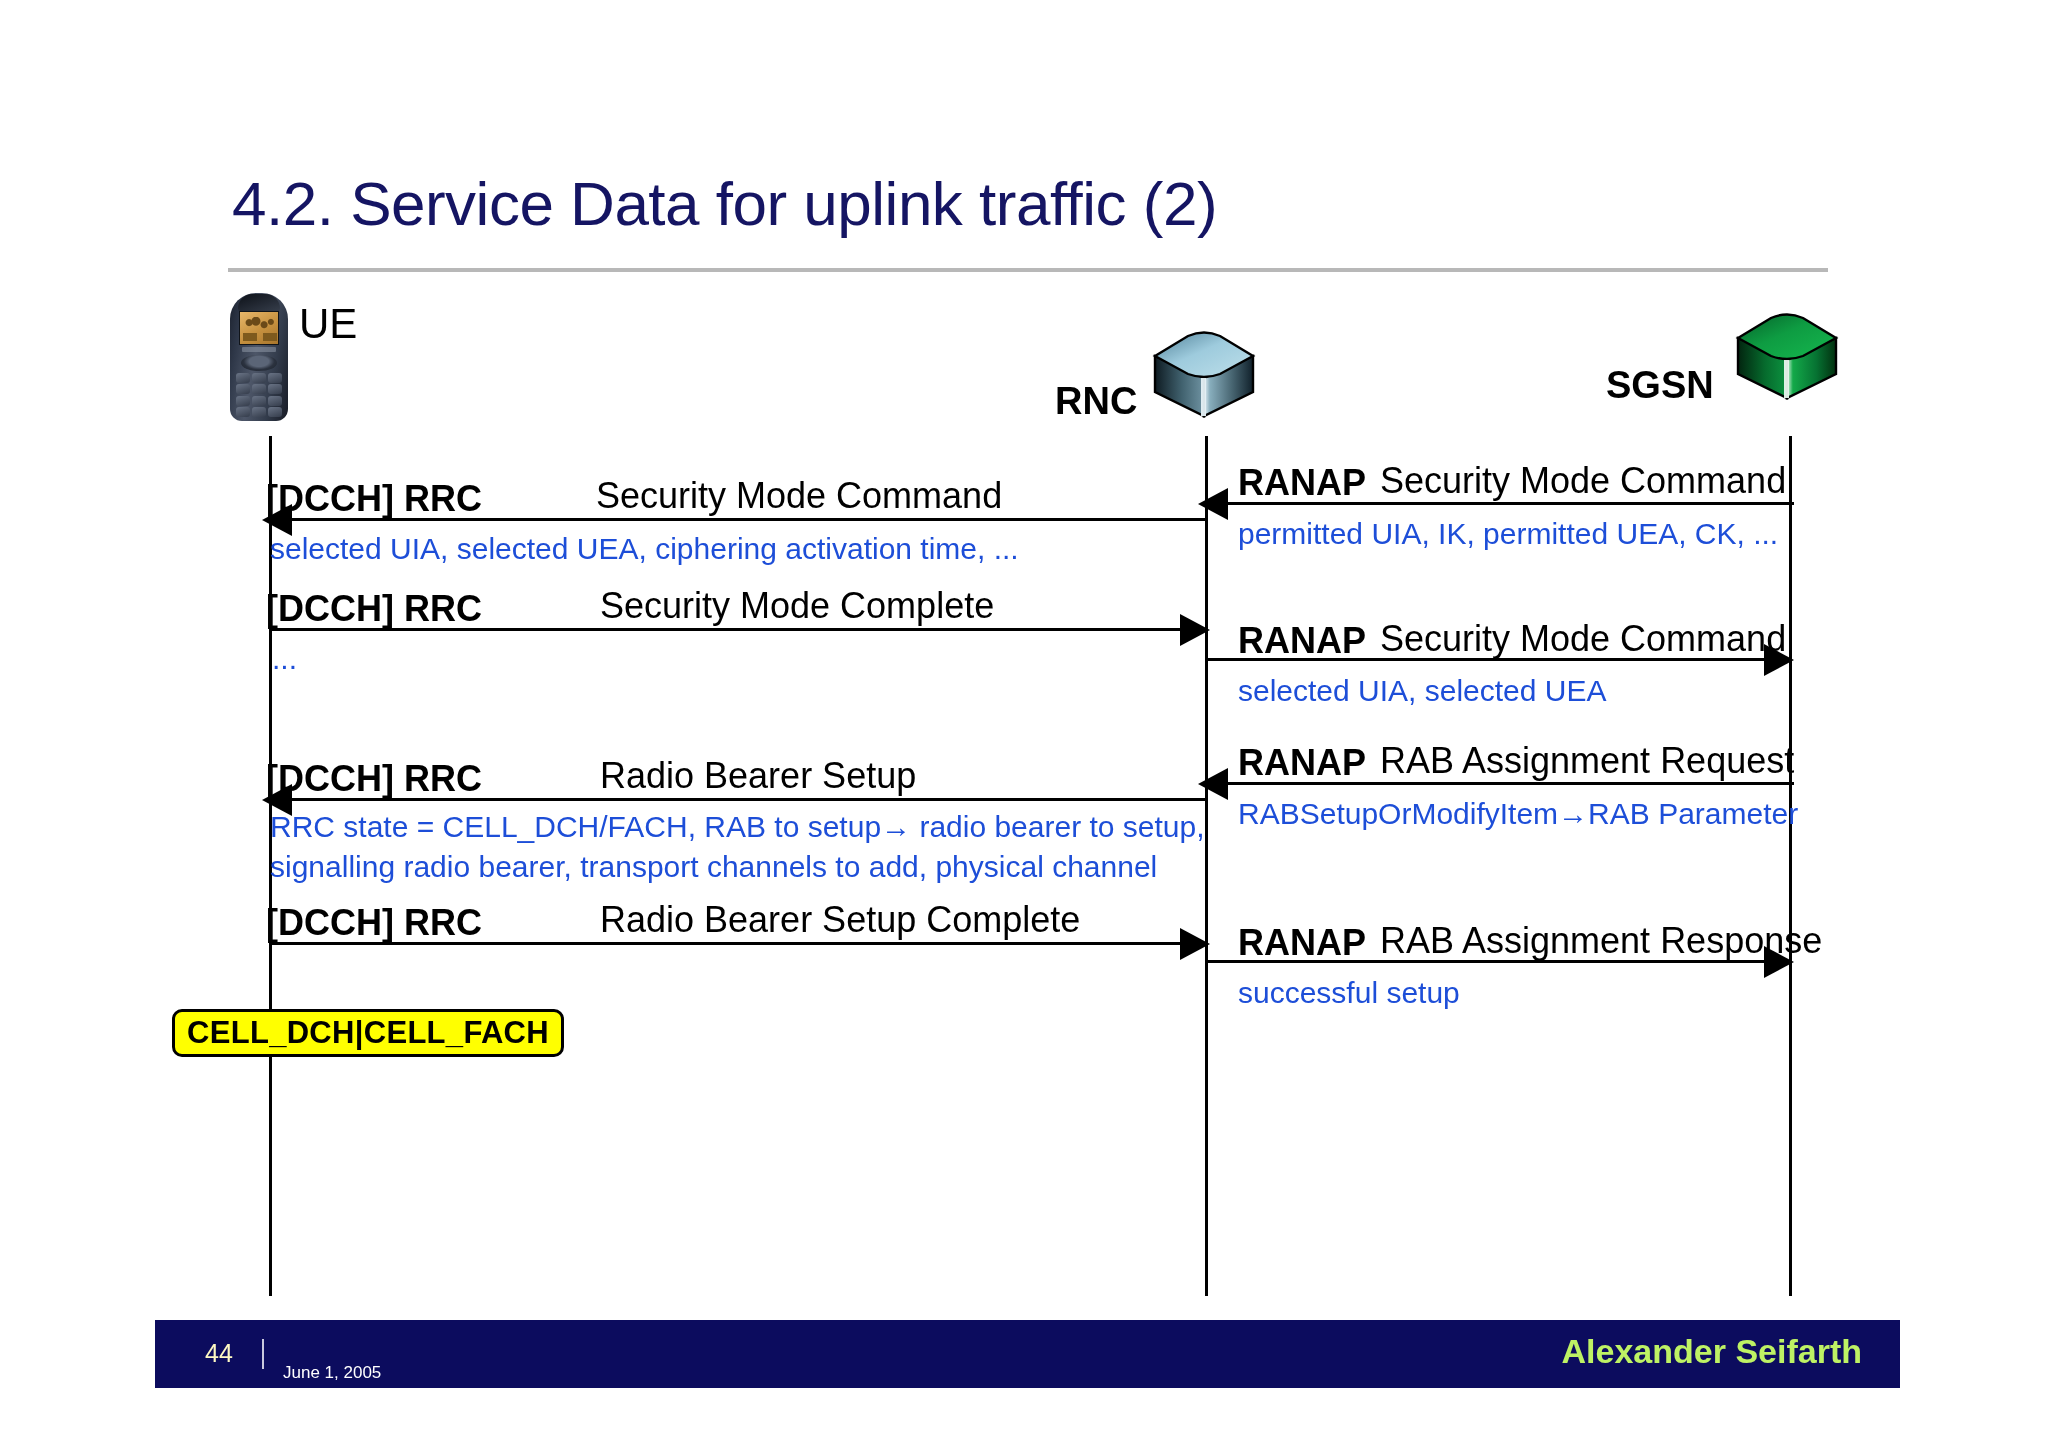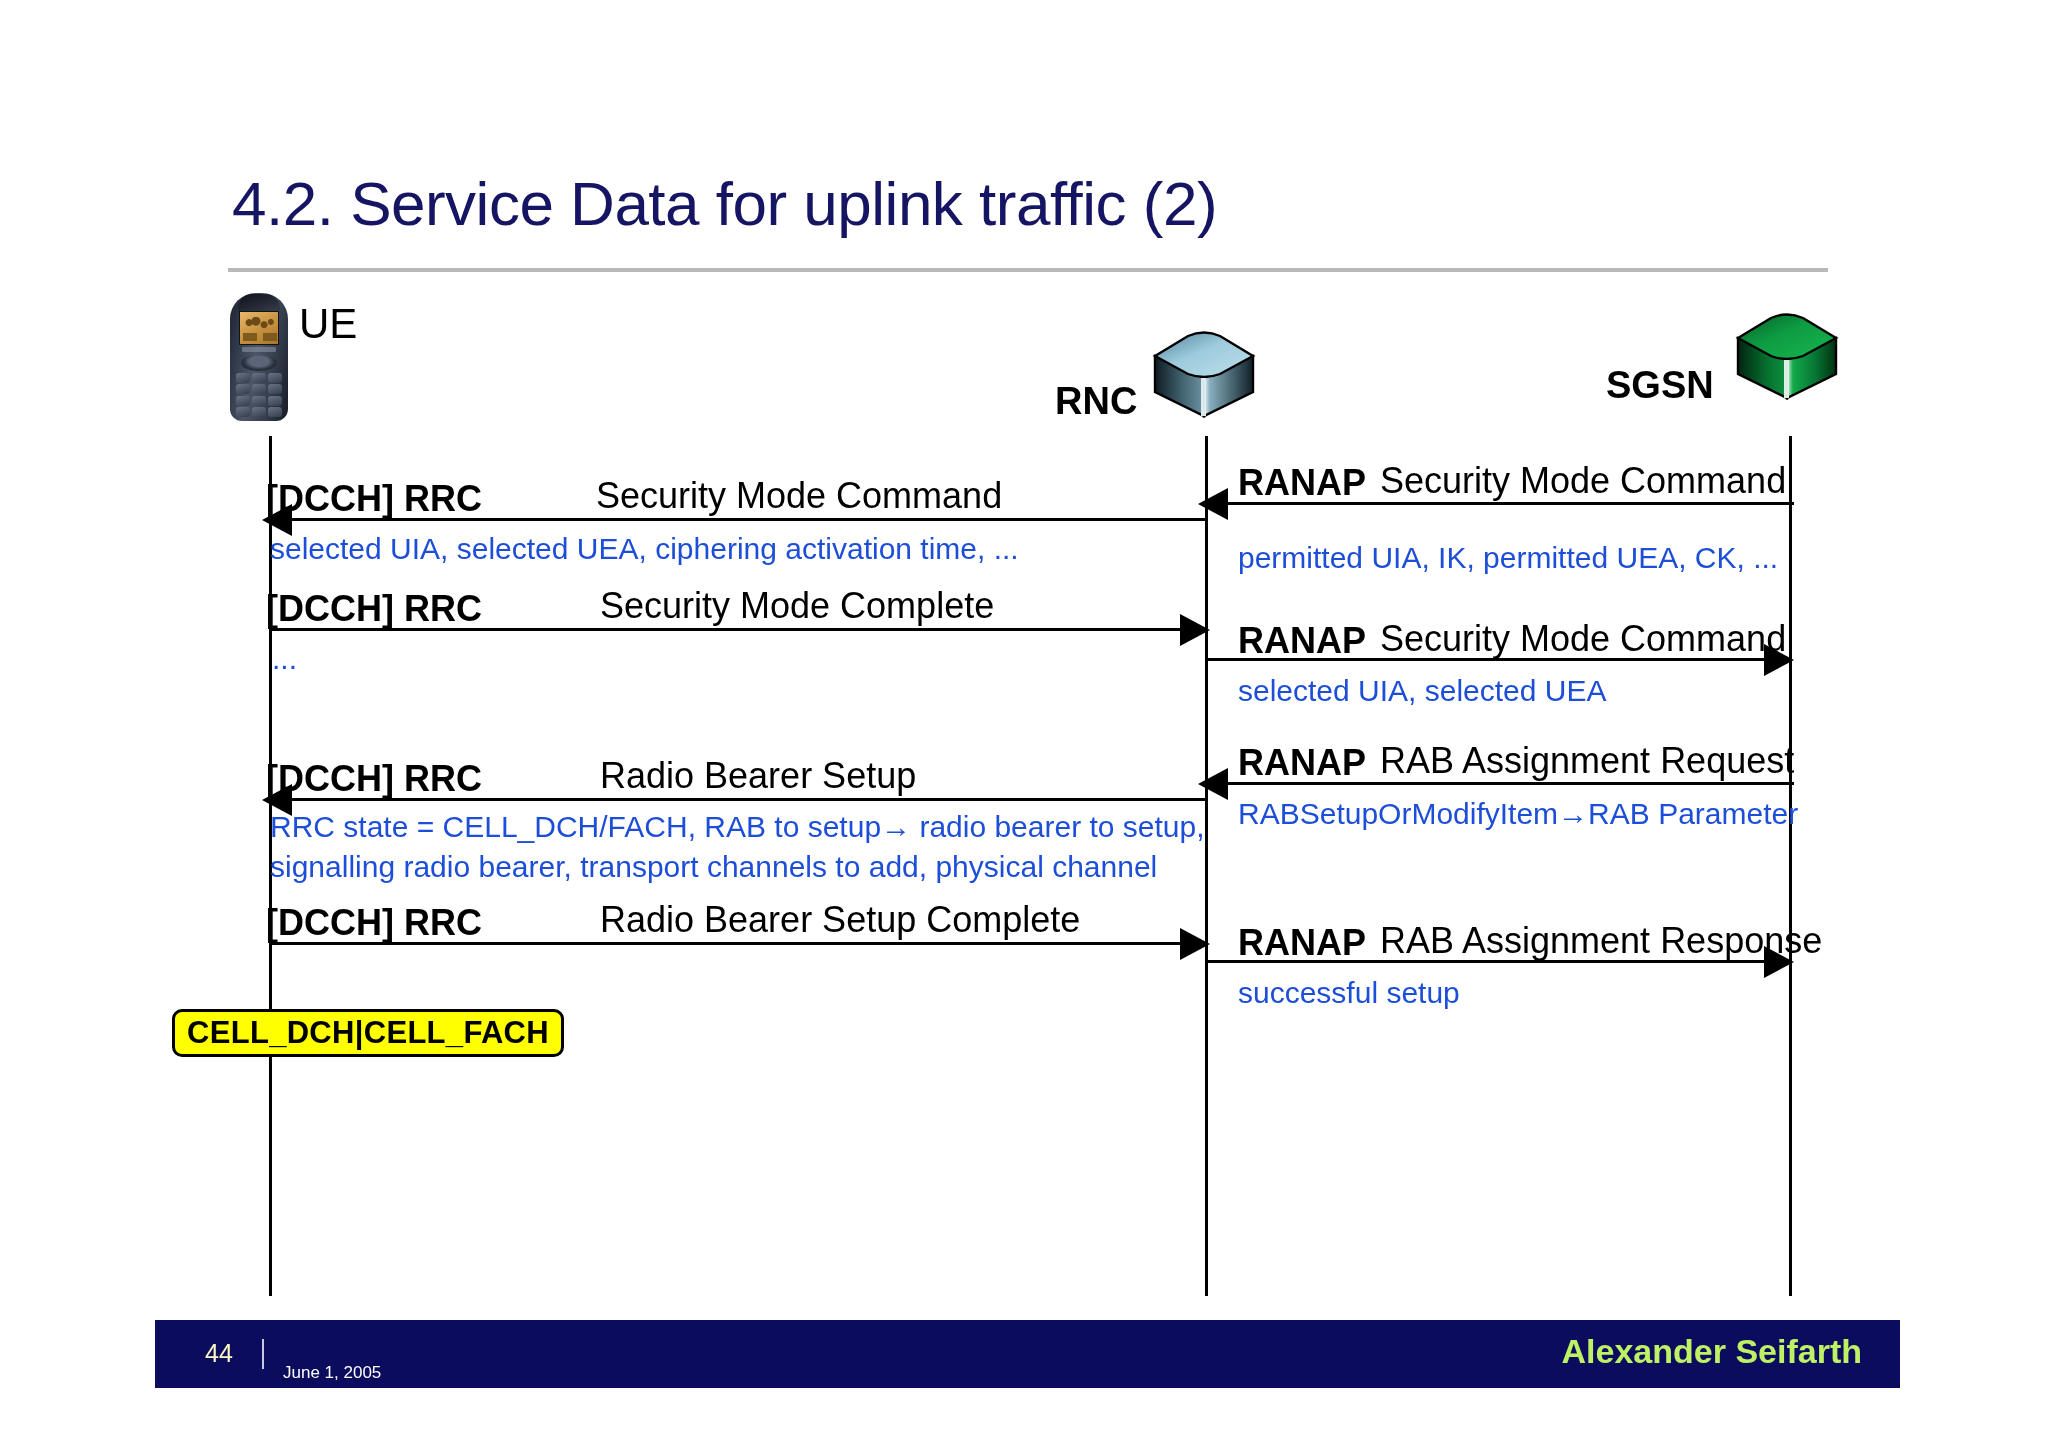--- a/index.html
+++ b/index.html
@@ -297,21 +297,21 @@
     <div class="msg-name" style="left:600px; top:899px;">Radio Bearer Setup Complete</div>
     <div class="msg-line" style="left:272px; top:942px; width:910px;"></div>
     <div class="arrowhead right" style="left:1180px; top:928px;"></div>
   </div>
 
   <div class="msg">
     <div class="msg-proto" style="left:1238px; top:462px;">RANAP</div>
     <div class="msg-name" style="left:1380px; top:460px;">Security Mode Command</div>
     <div class="msg-line" style="left:1228px; top:502px; width:566px;"></div>
     <div class="arrowhead left" style="left:1198px; top:488px;"></div>
-    <div class="msg-sub" style="left:1238px; top:515px;margin-top:24px;">permitted UIA, IK, permitted UEA, CK, ...</div>
+    <div class="msg-sub" style="left:1238px; top:515px;">permitted UIA, IK, permitted UEA, CK, ...</div>
   </div>
 
   <div class="msg">
     <div class="msg-proto" style="left:1238px; top:620px;">RANAP</div>
     <div class="msg-name" style="left:1380px; top:618px;">Security Mode Command</div>
     <div class="msg-line" style="left:1208px; top:658px; width:558px;"></div>
     <div class="arrowhead right" style="left:1764px; top:644px;"></div>
     <div class="msg-sub" style="left:1238px; top:672px;">selected UIA, selected UEA</div>
   </div>
 

